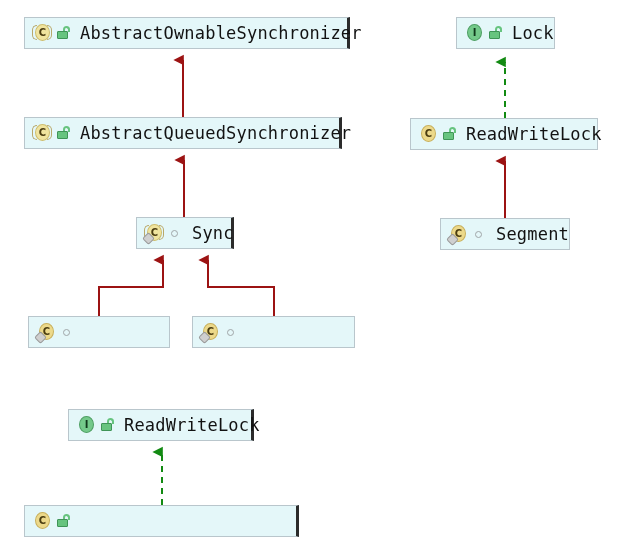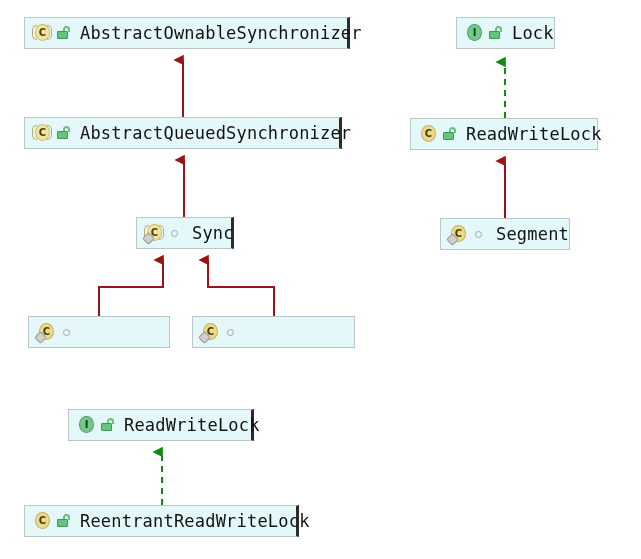--- a/index.html
+++ b/index.html
@@ -307,16 +307,15 @@
   </div>
 
   <div class="node sel" style="left:24px; top:505px; width:275px;">
     <span class="kind class">
         <span class="disc">C</span>
       </span>
     <span class="vis public">
         <span class="shackle"></span>
         <span class="body"></span>
       </span>
-    <span class="label">ReentrantReadWriteLock</span>
   </div>
 
 </div>
 
 </body></html>

